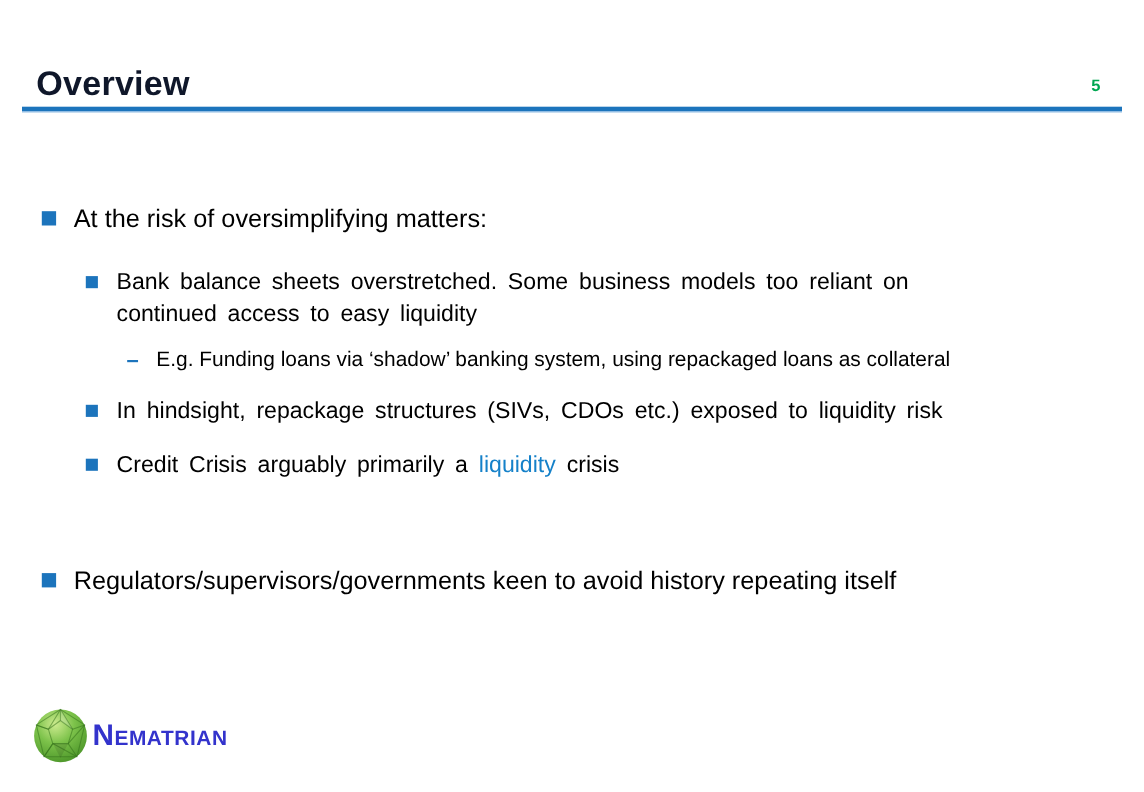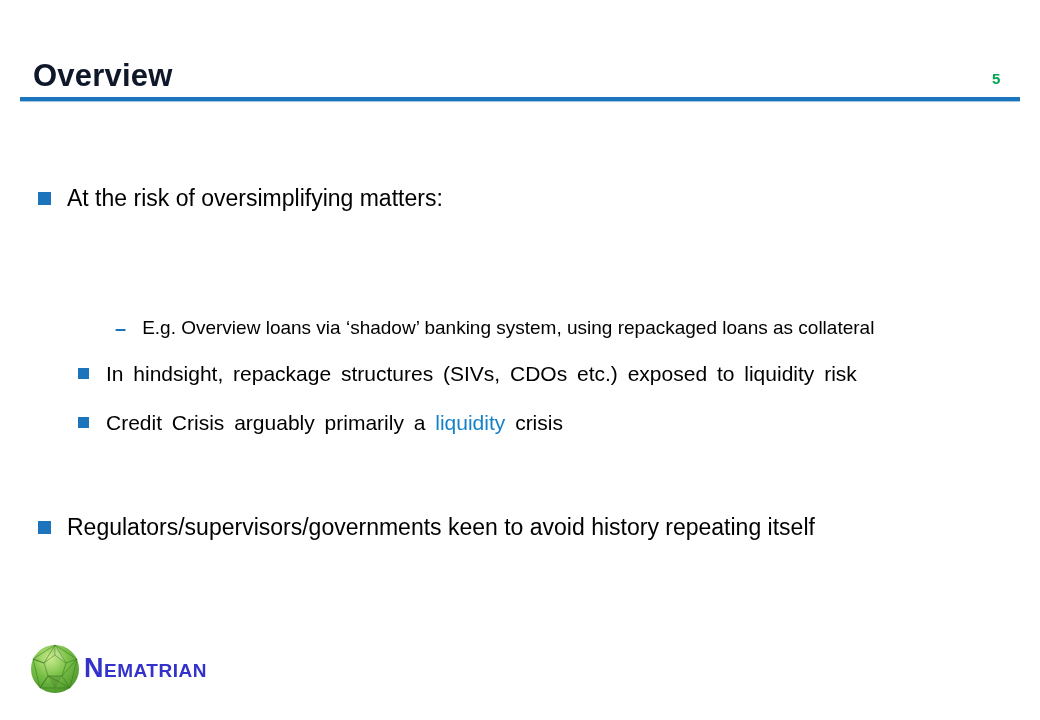--- a/index.html
+++ b/index.html
@@ -61,24 +61,28 @@
 
   <div class="title">Overview</div>
   <div class="page-number">5</div>
   <div class="title-rule"></div>
 
   <div class="row l1 r1">
     <span class="sq1"></span>
     <span class="txt">At the risk of oversimplifying matters:</span>
   </div>
 
+  <div class="row l2 r2">
+    <span class="sq2"></span>
+    <span class="txt">Bank balance sheets overstretched. Some business models too reliant on continued access to easy liquidity</span>
+  </div>
 
   <div class="row l3 r3">
     <span class="dash">–</span>
-    <span class="txt">E.g. Overview loans via ‘shadow’ banking system, using repackaged loans as collateral</span>
+    <span class="txt">E.g. Funding loans via ‘shadow’ banking system, using repackaged loans as collateral</span>
   </div>
 
   <div class="row l2 r4">
     <span class="sq2"></span>
     <span class="txt">In hindsight, repackage structures (SIVs, CDOs etc.) exposed to liquidity risk</span>
   </div>
 
   <div class="row l2 r5">
     <span class="sq2"></span>
     <span class="txt"><span>Credit Crisis arguably primarily a </span><span class="link">liquidity</span><span> crisis</span></span>

